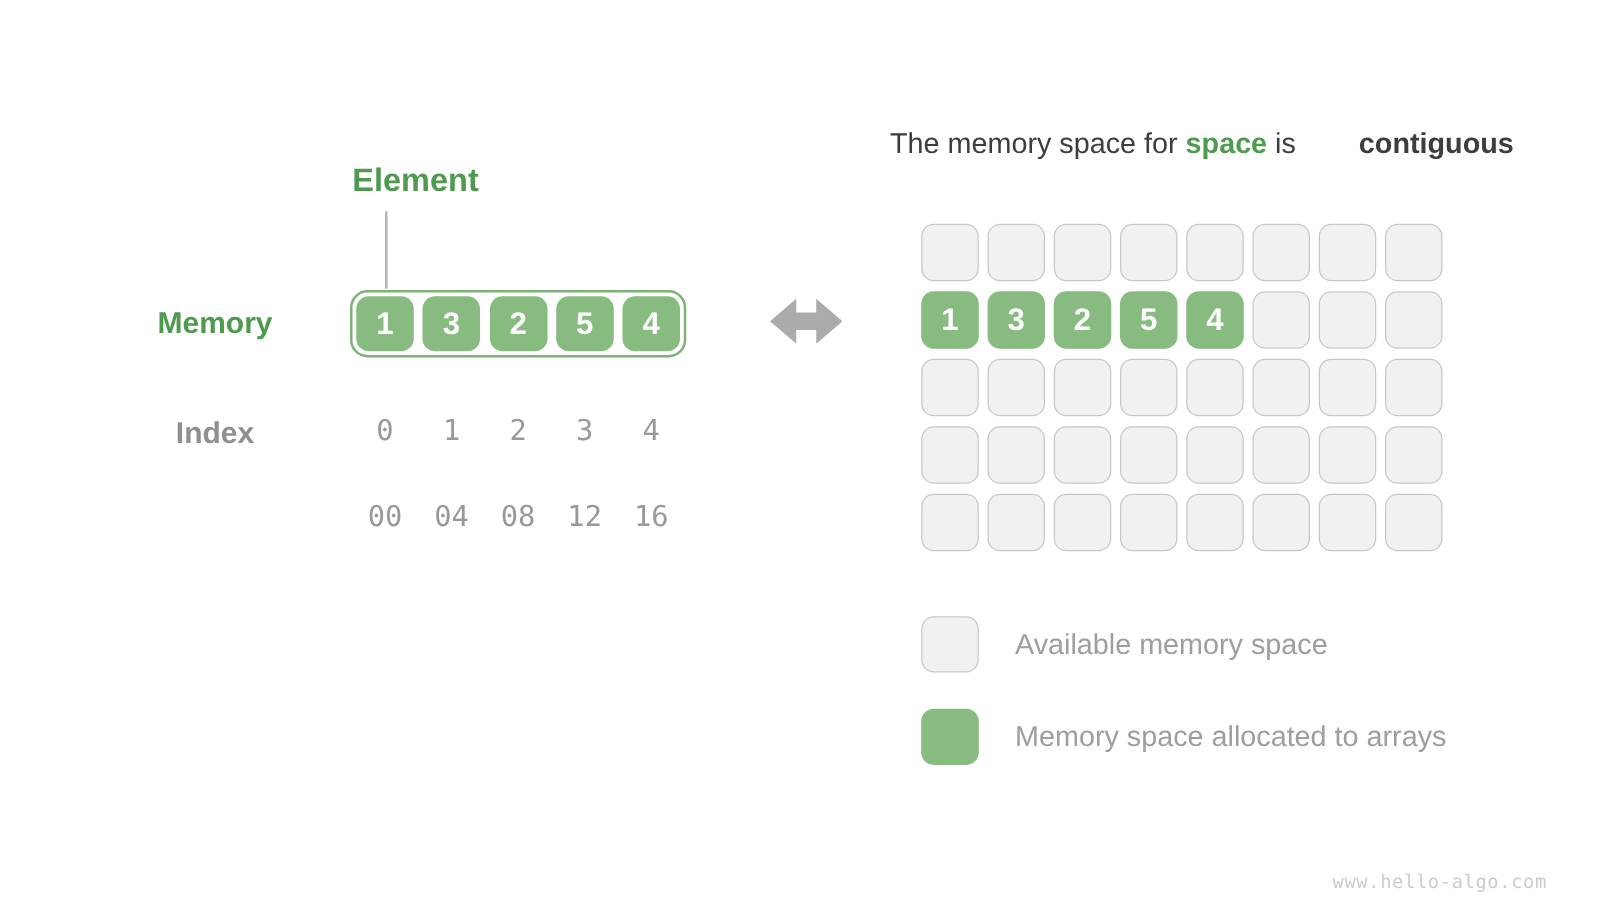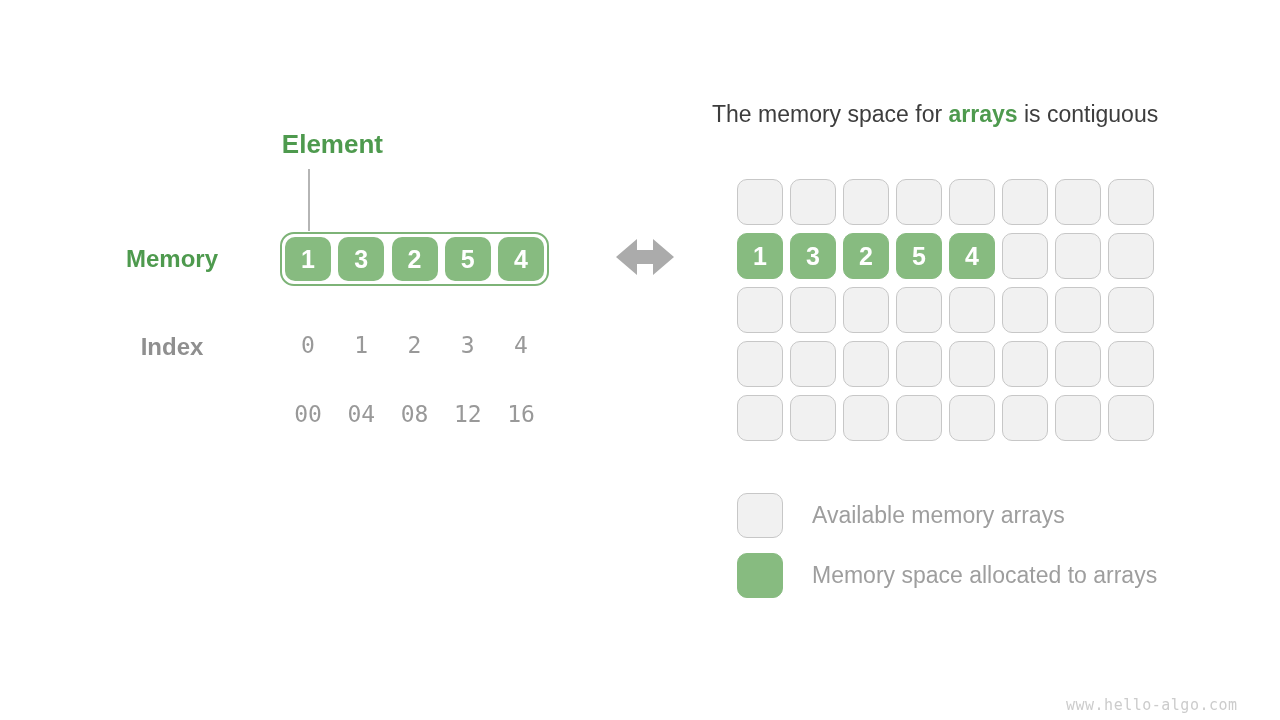--- a/index.html
+++ b/index.html
@@ -40,21 +40,21 @@
 
   
   .arrow-wrap { position:absolute; left:616px; top:237px; }
 
   
   .title {
     position:absolute; left:712px; top:101px; font-size:23px; color:#3d3d3d;
     white-space:nowrap;
   }
   .title .hl { color:#4e9a4e; font-weight:bold; }
-  .title .b  { font-weight:normal; }
+  .title .b  { font-weight:bold;margin-left:44px; }
   .mem-grid {
     position:absolute; left:737px; top:179px;
     display:grid; grid-template-columns:repeat(8,46px);
     column-gap:7px; row-gap:8px;
   }
   .mem-cell {
     width:46px; height:46px; border-radius:10px;
     background:#f1f1f1; border:1.5px solid #c7c7c7;
   }
   .mem-cell.alloc {
@@ -112,21 +112,21 @@
       <span>16</span>
     </div>
 
   <div class="arrow-wrap">
     <svg width="58" height="40" viewBox="0 0 58 40">
       <polygon points="0,20 21,2 21,13 37,13 37,2 58,20 37,38 37,27 21,27 21,38" fill="#ababab"></polygon>
     </svg>
   </div>
 
   <div class="title">
-    <span>The memory space for </span><span class="hl">arrays</span><span> is </span><span class="b">contiguous</span>
+    <span>The memory space for </span><span class="hl">space</span><span> is </span><span class="b">contiguous</span>
   </div>
 
   <div class="mem-grid" id="mem-grid">
       <div class="mem-cell"></div>
       <div class="mem-cell"></div>
       <div class="mem-cell"></div>
       <div class="mem-cell"></div>
       <div class="mem-cell"></div>
       <div class="mem-cell"></div>
       <div class="mem-cell"></div>
@@ -160,21 +160,21 @@
       <div class="mem-cell"></div>
       <div class="mem-cell"></div>
       <div class="mem-cell"></div>
       <div class="mem-cell"></div>
       <div class="mem-cell"></div>
       <div class="mem-cell"></div>
     </div>
 
   <div class="legend-row" id="legend-0" style="top:493px;">
     <div class="legend-swatch"></div>
-    <div class="legend-text">Available memory arrays</div>
+    <div class="legend-text">Available memory space</div>
   </div>
-  <div class="legend-row" id="legend-1" style="top:553px;">
+  <div class="legend-row" id="legend-1" style="top:567px;">
     <div class="legend-swatch alloc"></div>
     <div class="legend-text">Memory space allocated to arrays</div>
   </div>
 
   <div class="watermark">www.hello-algo.com</div>
 </div>
 
 </body></html>

